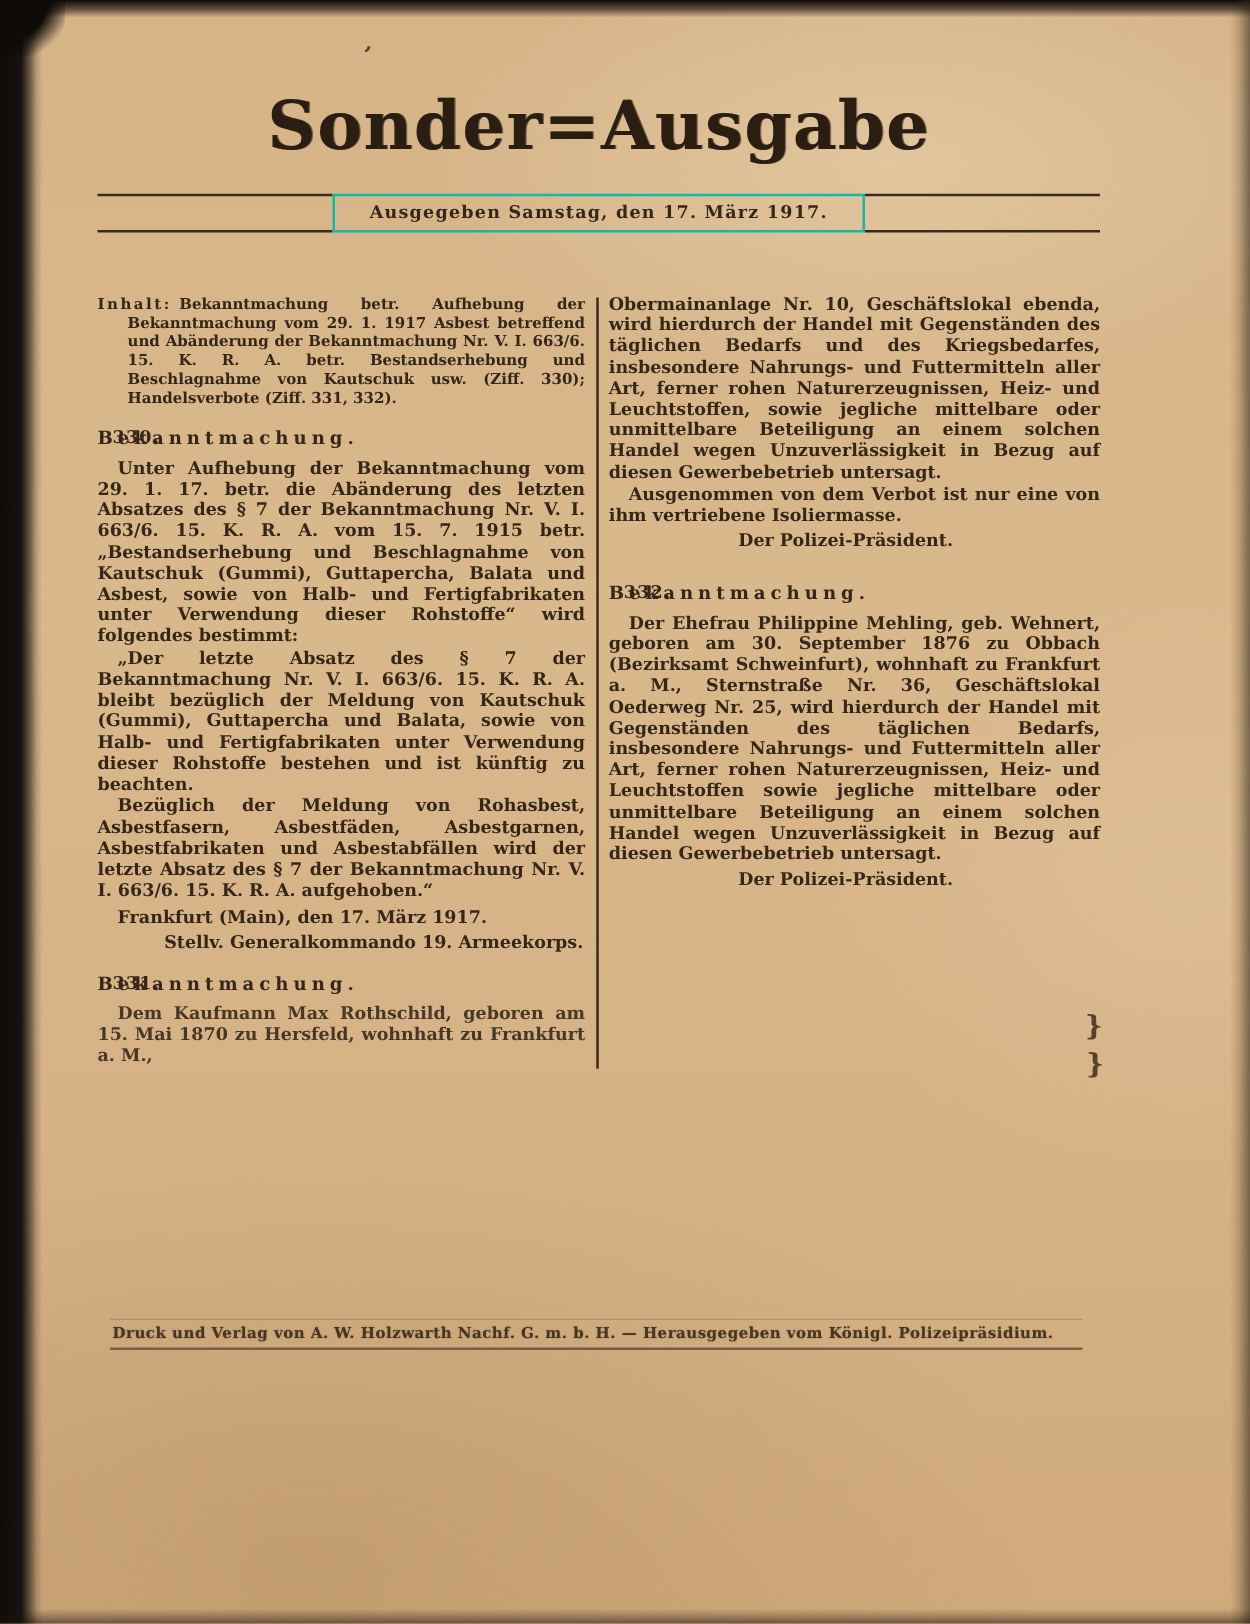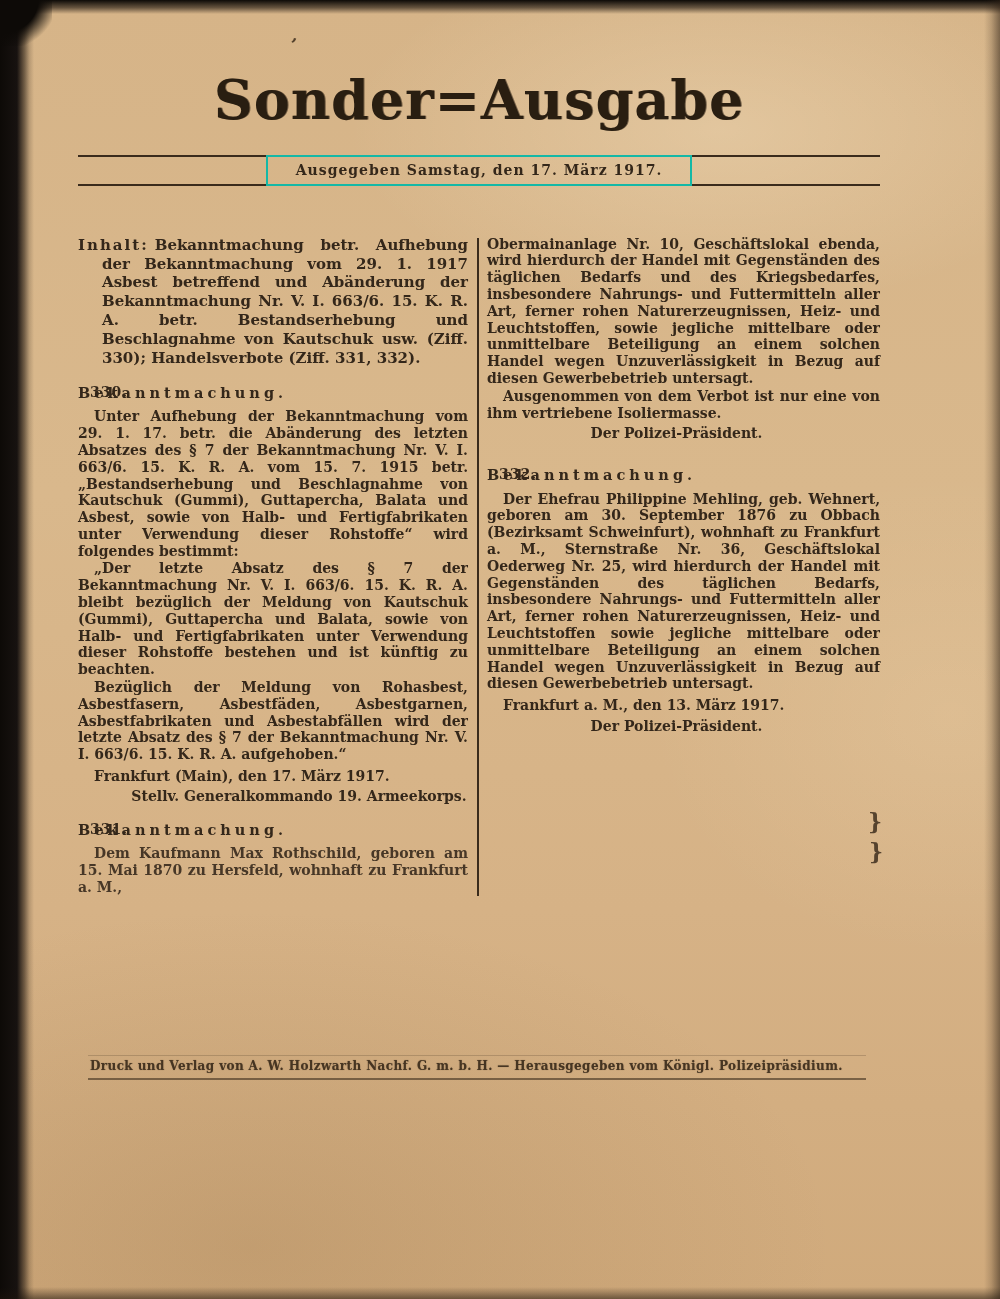--- a/index.html
+++ b/index.html
@@ -58,21 +58,21 @@
 
   
   .columns { display: flex; margin-top: 50px; align-items: stretch; }
   .col { font-size: 14px; line-height: 1.2; text-align: justify; }
   .col-left  { width: 390px; }
   .col-right { width: 393px; }
   .col-divider { width: 2px; background: #3a2b1c; margin: 2px 8px 0 9px; }
 
   .inhalt {
     margin: 0 0 14px 0;
-    font-size: 15px; line-height: 1.26;
+    font-size: 12px; line-height: 1.26;
     padding-left: 24px; text-indent: -24px;
   }
   .inhalt-label { letter-spacing: 2px; margin-right: 6px; }
 
   .section-head { position: relative; margin: 16px 0 7px 0; }
   .section-num { position: absolute; left: 12px; top: 0; letter-spacing: 1px; }
   .section-title { text-align: left; letter-spacing: 4px; font-size: 14.5px; }
 
   .body-p { margin: 0 0 1px 0; text-indent: 16px; }
   .body-p.no-indent { text-indent: 0; }
@@ -164,21 +164,20 @@
         <p class="body-p">Ausgenommen von dem Verbot ist nur eine von ihm vertriebene Isoliermasse.</p>
         <p class="signature-right">Der Polizei-Präsident.</p>
       </section>
 
       <section>
         <div class="section-head" style="margin-top:24px;">
           <span class="section-num">332.</span>
           <div class="section-title">Bekanntmachung.</div>
         </div>
         <p class="body-p">Der Ehefrau Philippine Mehling, geb. Wehnert, geboren am 30. September 1876 zu Obbach (Bezirksamt Schweinfurt), wohnhaft zu Frankfurt a. M., Sternstraße Nr. 36, Geschäftslokal Oederweg Nr. 25, wird hierdurch der Handel mit Gegenständen des täglichen Bedarfs, insbesondere Nahrungs- und Futtermitteln aller Art, ferner rohen Naturerzeugnissen, Heiz- und Leuchtstoffen sowie jegliche mittelbare oder unmittelbare Beteiligung an einem solchen Handel wegen Unzuverlässigkeit in Bezug auf diesen Gewerbebetrieb untersagt.</p>
-        <p class="place-date">Frankfurt a. M., den 13. März 1917.</p>
         <p class="signature-right">Der Polizei-Präsident.</p>
       </section>
 
     </div>
   </div>
 </div>
 
 <div class="footer">
   <span>Druck und Verlag von A. W. Holzwarth Nachf. G. m. b. H. — Herausgegeben vom Königl. Polizeipräsidium.</span>
 </div>

